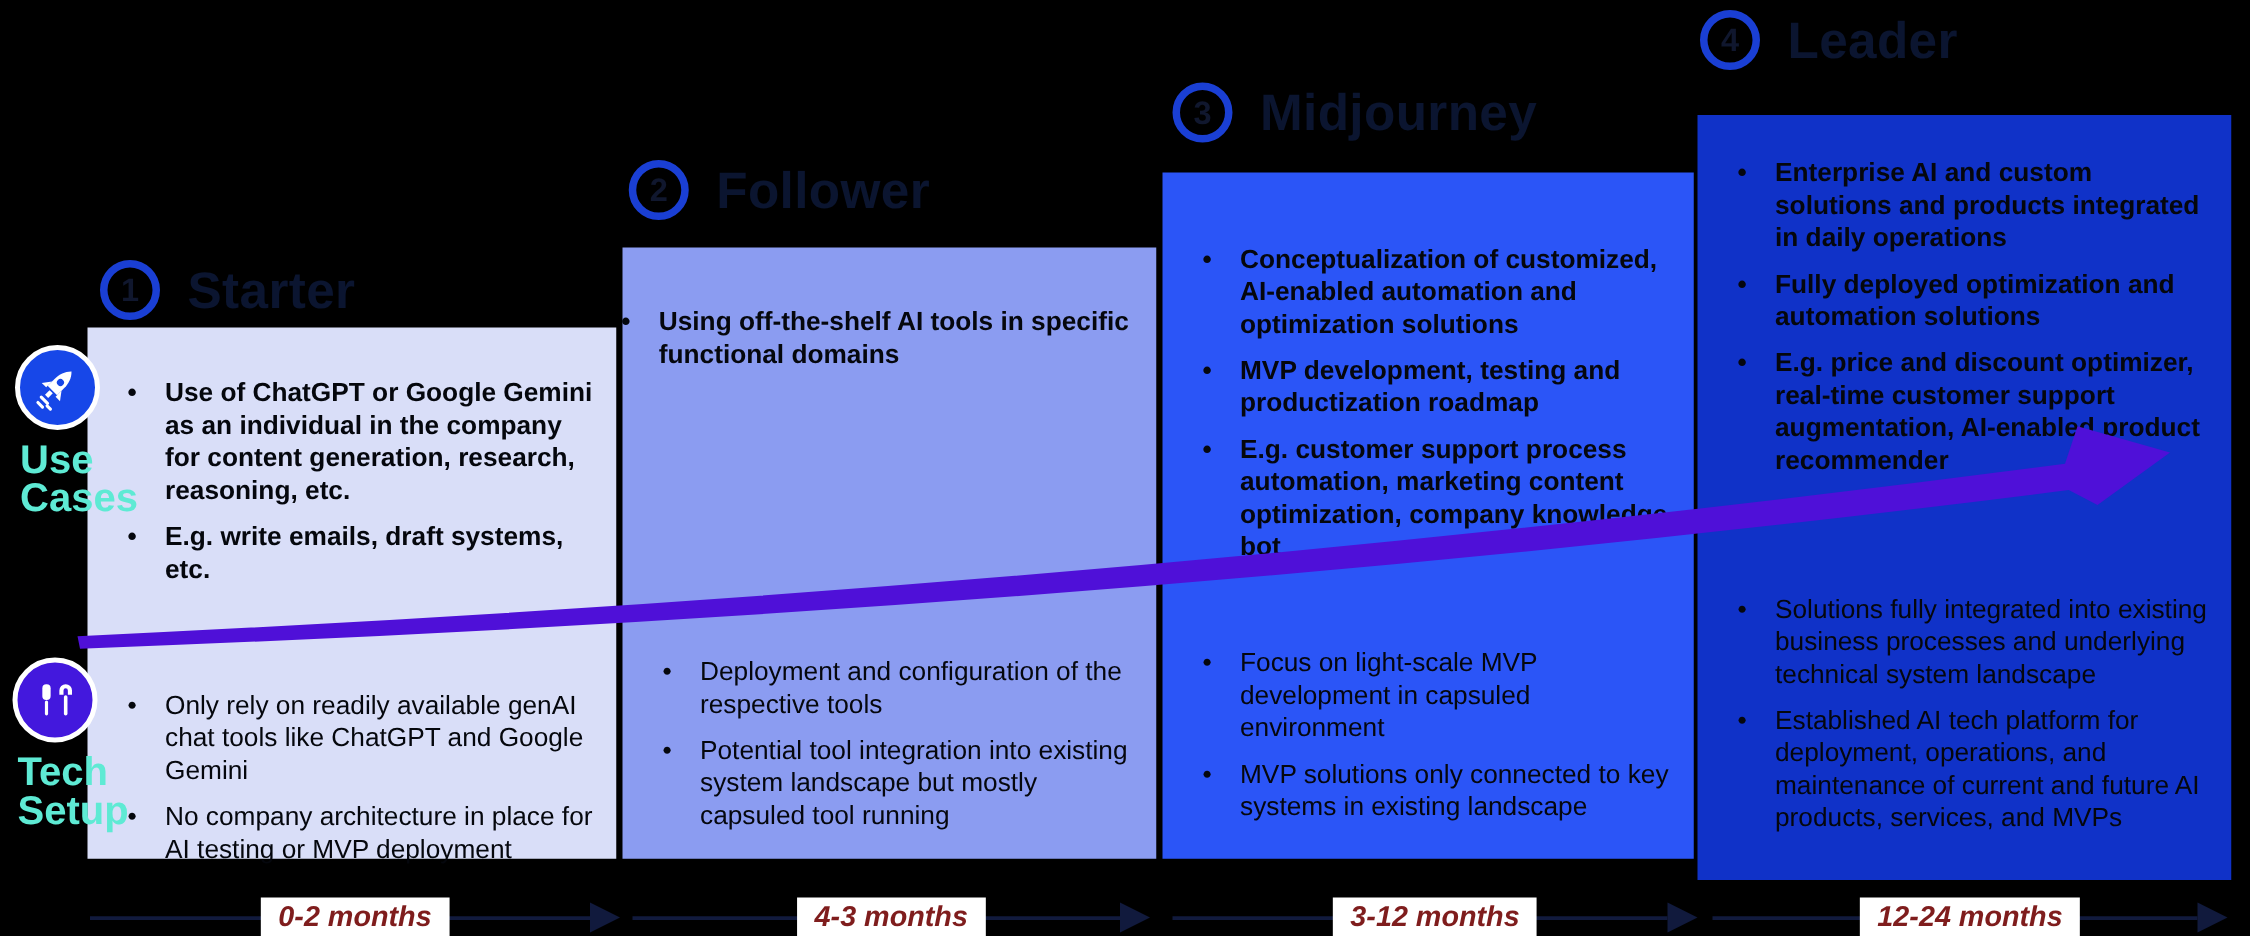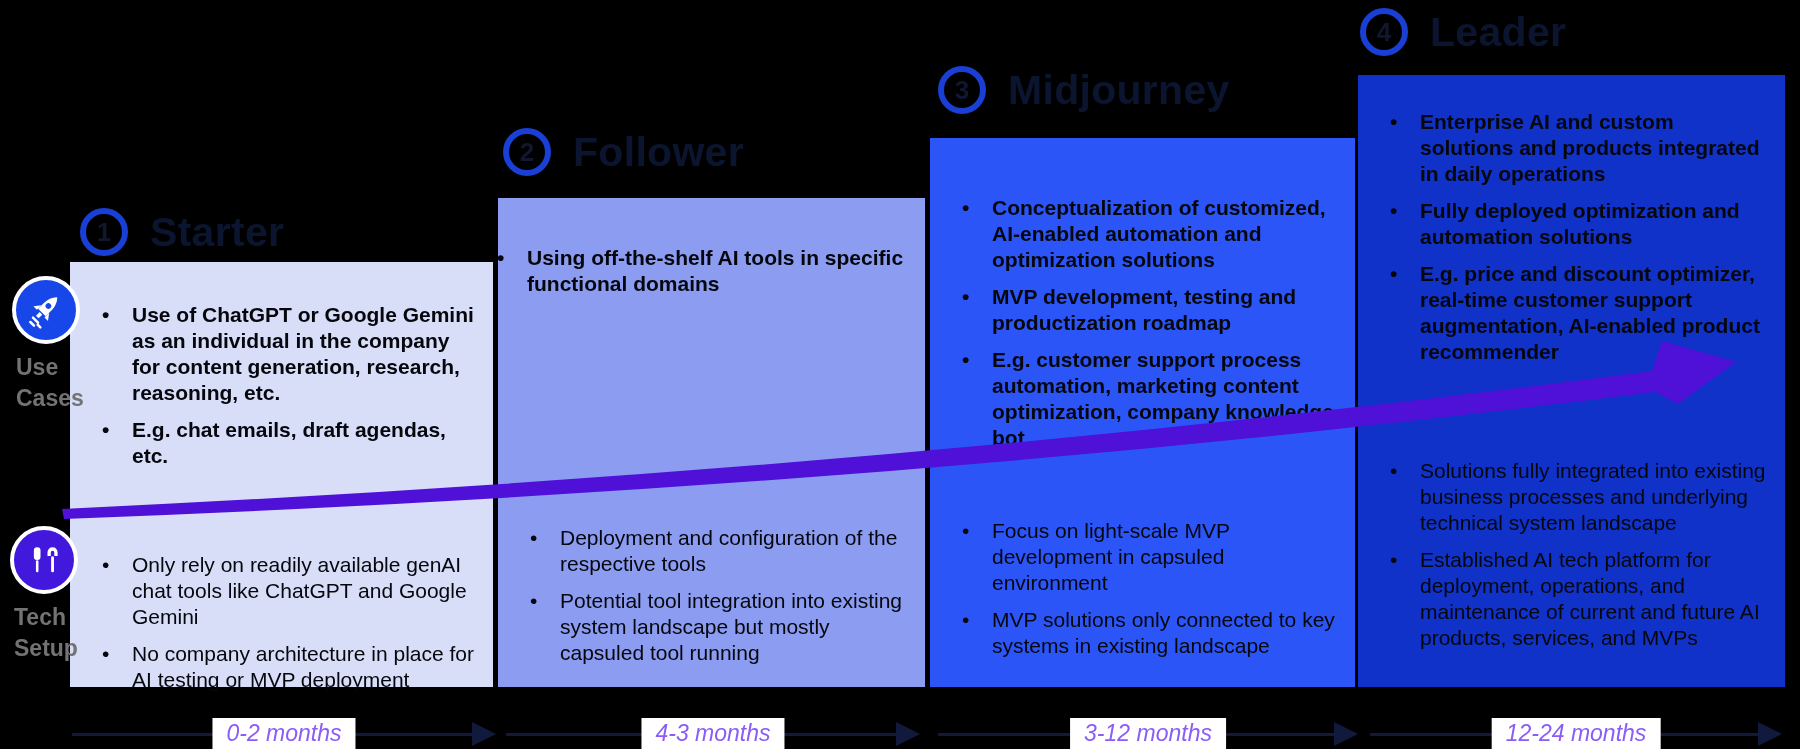--- a/index.html
+++ b/index.html
@@ -13,58 +13,58 @@
     width:36px;height:36px;border:6px solid #1a3fd4;border-radius:50%;
     display:flex;align-items:center;justify-content:center;
     color:#10172e;font-weight:bold;font-size:26px;background:transparent;
   }
   .stage-title{color:#0b1530;font-weight:bold;font-size:41px;letter-spacing:.3px;}
   
   .stage-col{position:absolute;z-index:1;}
   .col-1{left:70px;top:262px;width:423px;height:425px;background:#d9def8;}
   .col-2{left:498px;top:198px;width:427px;height:489px;background:#8b9cf1;}
   .col-3{left:930px;top:138px;width:425px;height:549px;background:#2b55f7;}
-  .col-4{left:1358px;top:75px;width:427px;height:612px;background:#1032c8;}
+  .col-4{left:1358px;top:92px;width:427px;height:612px;background:#1032c8;}
   .stage-col ul{margin:0;padding:0 16px 0 62px;list-style:none;}
   .stage-col li{
     position:relative;color:#05070d;font-size:21px;line-height:26px;margin-bottom:11px;
   }
   .stage-col li::before{content:"\2022";position:absolute;left:-30px;top:0;}
   .use li{font-weight:bold;}
   .tech{position:absolute;left:0;right:0;}
   .tech li{font-weight:normal;}
   .col-1 .use{padding-top:40px;}  .col-1 .tech{top:290px;}
   .col-2 .use{padding-top:47px;padding-left:29px;}  .col-2 .tech{top:327px;}
   .col-3 .use{padding-top:45px;margin-top:12px;}  .col-3 .tech{top:380px;}
   .col-4 .use{padding-top:34px;}  .col-4 .tech{top:383px;}
   
   .row-badge{
     position:absolute;width:60px;height:60px;border:4px solid #ffffff;border-radius:50%;
     display:flex;align-items:center;justify-content:center;z-index:3;
   }
   #use-badge{left:12px;top:276px;background:#1747e8;}
   #tech-badge{left:10px;top:526px;background:#4318dd;}
   .row-label{
-    position:absolute;color:#737373;font-weight:bold;font-size:23px;line-height:31px;
+    position:absolute;color:#5eead4;font-weight:bold;font-size:32px;line-height:31px;
     width:110px;z-index:3;
   }
   #use-label{left:16px;top:352px;}
   #tech-label{left:14px;top:602px;}
   
   #progress-arrow-svg{position:absolute;left:0;top:0;z-index:4;pointer-events:none;}
   
   .tl-seg{position:absolute;top:718px;height:31px;z-index:2;}
   .tl-line{position:absolute;left:0;right:24px;top:15px;height:3px;background:#111a3d;}
   .tl-head{
     position:absolute;right:0;top:4px;width:0;height:0;
     border-left:24px solid #111a3d;border-top:12px solid transparent;border-bottom:12px solid transparent;
   }
   .tl-label{
     position:absolute;left:50%;top:0;transform:translateX(-50%);
-    background:#ffffff;color:#8b5cf6;font-weight:normal;font-style:italic;font-size:23px;
+    background:#ffffff;color:#7f1d1d;font-weight:bold;font-style:italic;font-size:23px;
     padding:2px 14px 3px 14px;white-space:nowrap;
   }
   #tl-1{left:72px;width:424px;}
   #tl-2{left:506px;width:414px;}
   #tl-3{left:938px;width:420px;}
   #tl-4{left:1370px;width:412px;}
 </style>
 </head>
 <body>
 
@@ -91,21 +91,21 @@
   <div class="stage-header" style="left:1360px;top:8px;">
     <div class="num-badge">
         <span>4</span>
       </div>
     <div class="stage-title">Leader</div>
   </div>
 
   <div class="stage-col col-1">
     <ul class="use">
       <li>Use of ChatGPT or Google Gemini as an individual in the company for content generation, research, reasoning, etc.</li>
-      <li>E.g. chat emails, draft agendas, etc.</li>
+      <li>E.g. write emails, draft systems, etc.</li>
     </ul>
     <ul class="tech">
       <li>Only rely on readily available genAI chat tools like ChatGPT and Google Gemini</li>
       <li>No company architecture in place for AI testing or MVP deployment</li>
     </ul>
   </div>
 
   <div class="stage-col col-2">
     <ul class="use">
       <li>Using off-the-shelf AI tools in specific functional domains</li>

